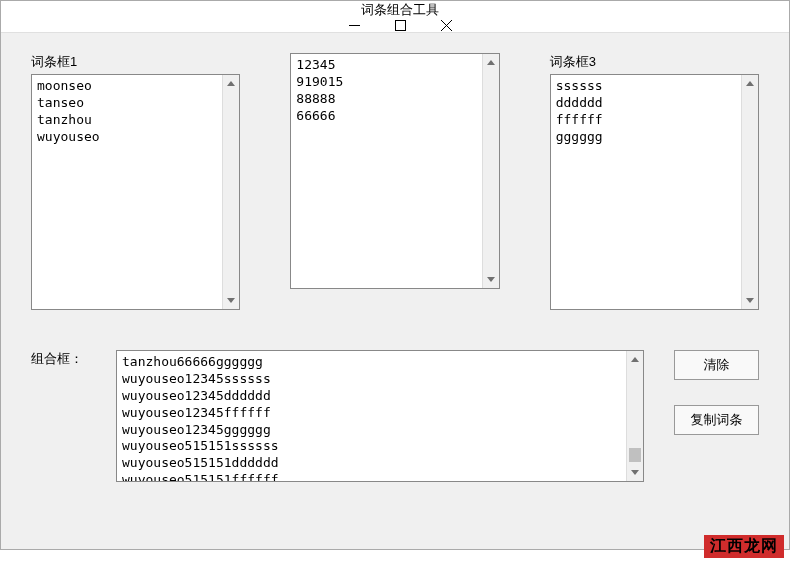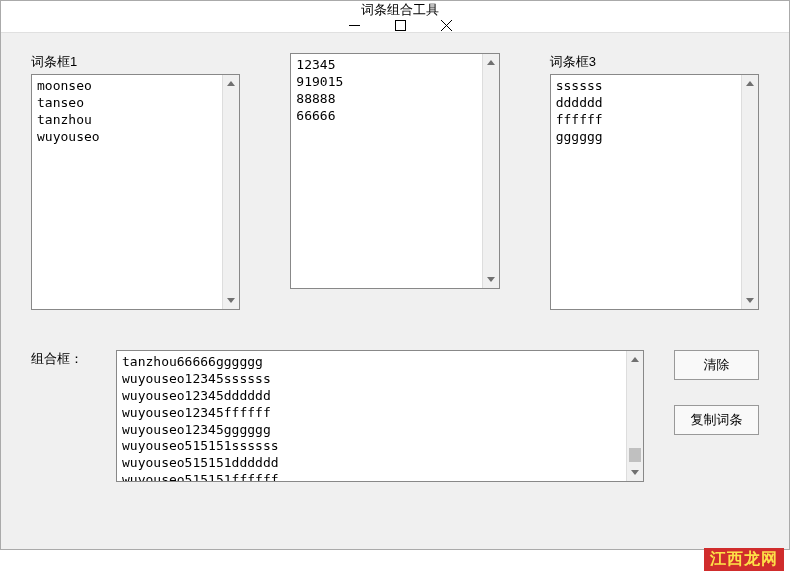--- a/index.html
+++ b/index.html
@@ -161,25 +161,25 @@
       background: #f9f9f9;
       font-size: 13px;
       color: #000;
       cursor: pointer;
       display: flex;
       align-items: center;
       justify-content: center;
     }
     .watermark {
       position: absolute;
-      bottom: 0;
+      bottom: 13px;
       right: 6px;
       font-size: 16px;
       font-weight: bold;
-      color: #fde047;
+      color: #000000;
       background: #d02c2c;
       padding: 1px 6px;
       letter-spacing: 1px;
     }
   </style>
 </head>
 <body>
 
 <div class="window">
   <div class="titlebar">

